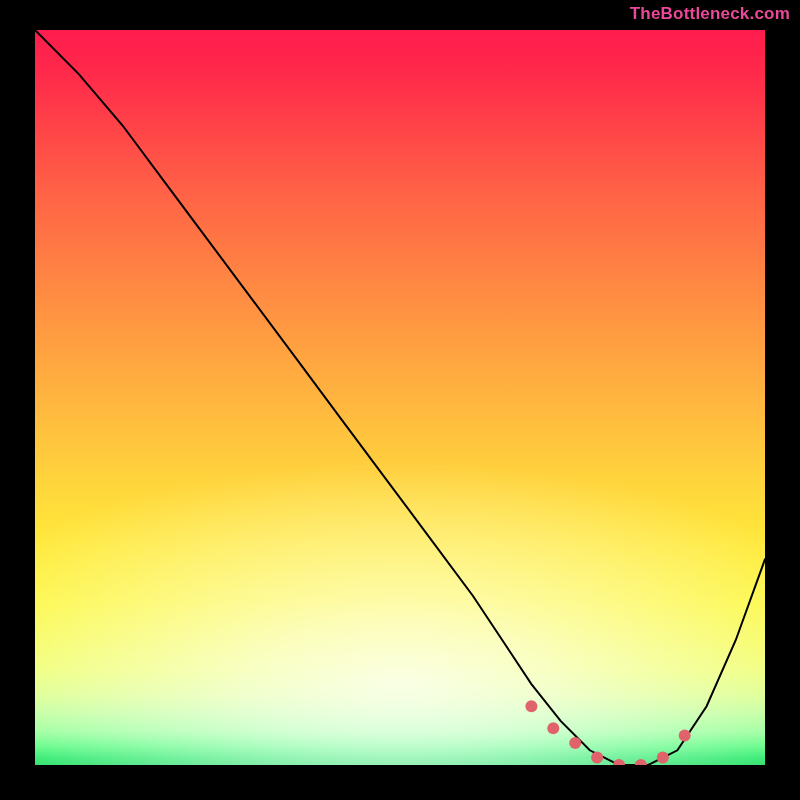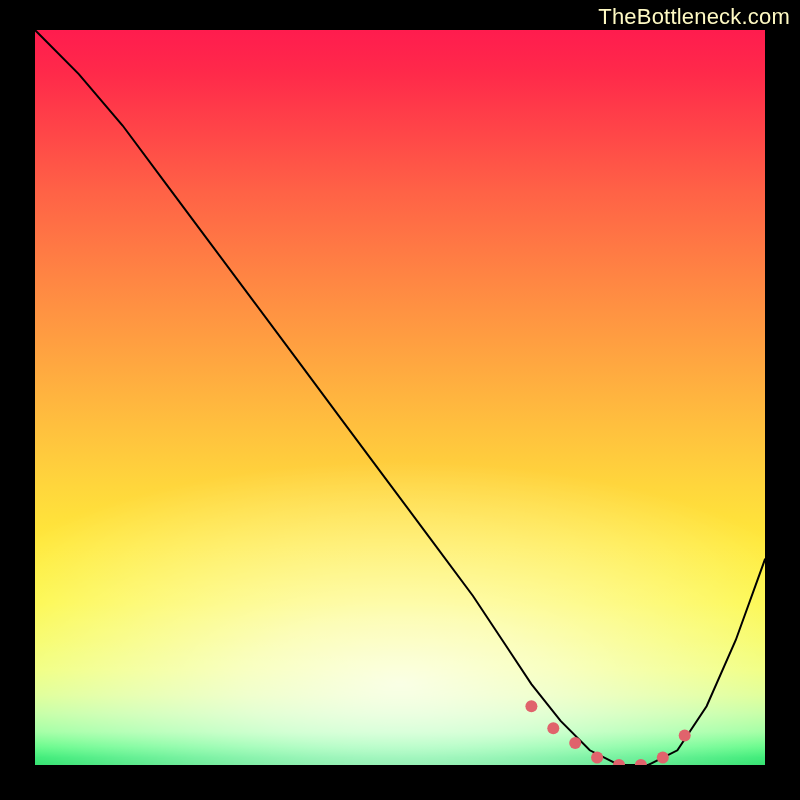--- a/index.html
+++ b/index.html
@@ -14,23 +14,23 @@
   .frame {
     position: relative;
     width: 800px;
     height: 800px;
     background: #000;
   }
   .watermark {
     position: absolute;
     top: 4px;
     right: 10px;
-    color: #fef9c3;
-    font-size: 22px;
-    font-weight: 400;
+    color: #ec4899;
+    font-size: 17px;
+    font-weight: 700;
     letter-spacing: 0.2px;
     z-index: 30;
     user-select: none;
   }
   .plot-area {
     position: absolute;
     left: 35px;
     top: 30px;
     width: 730px;
     height: 735px;

